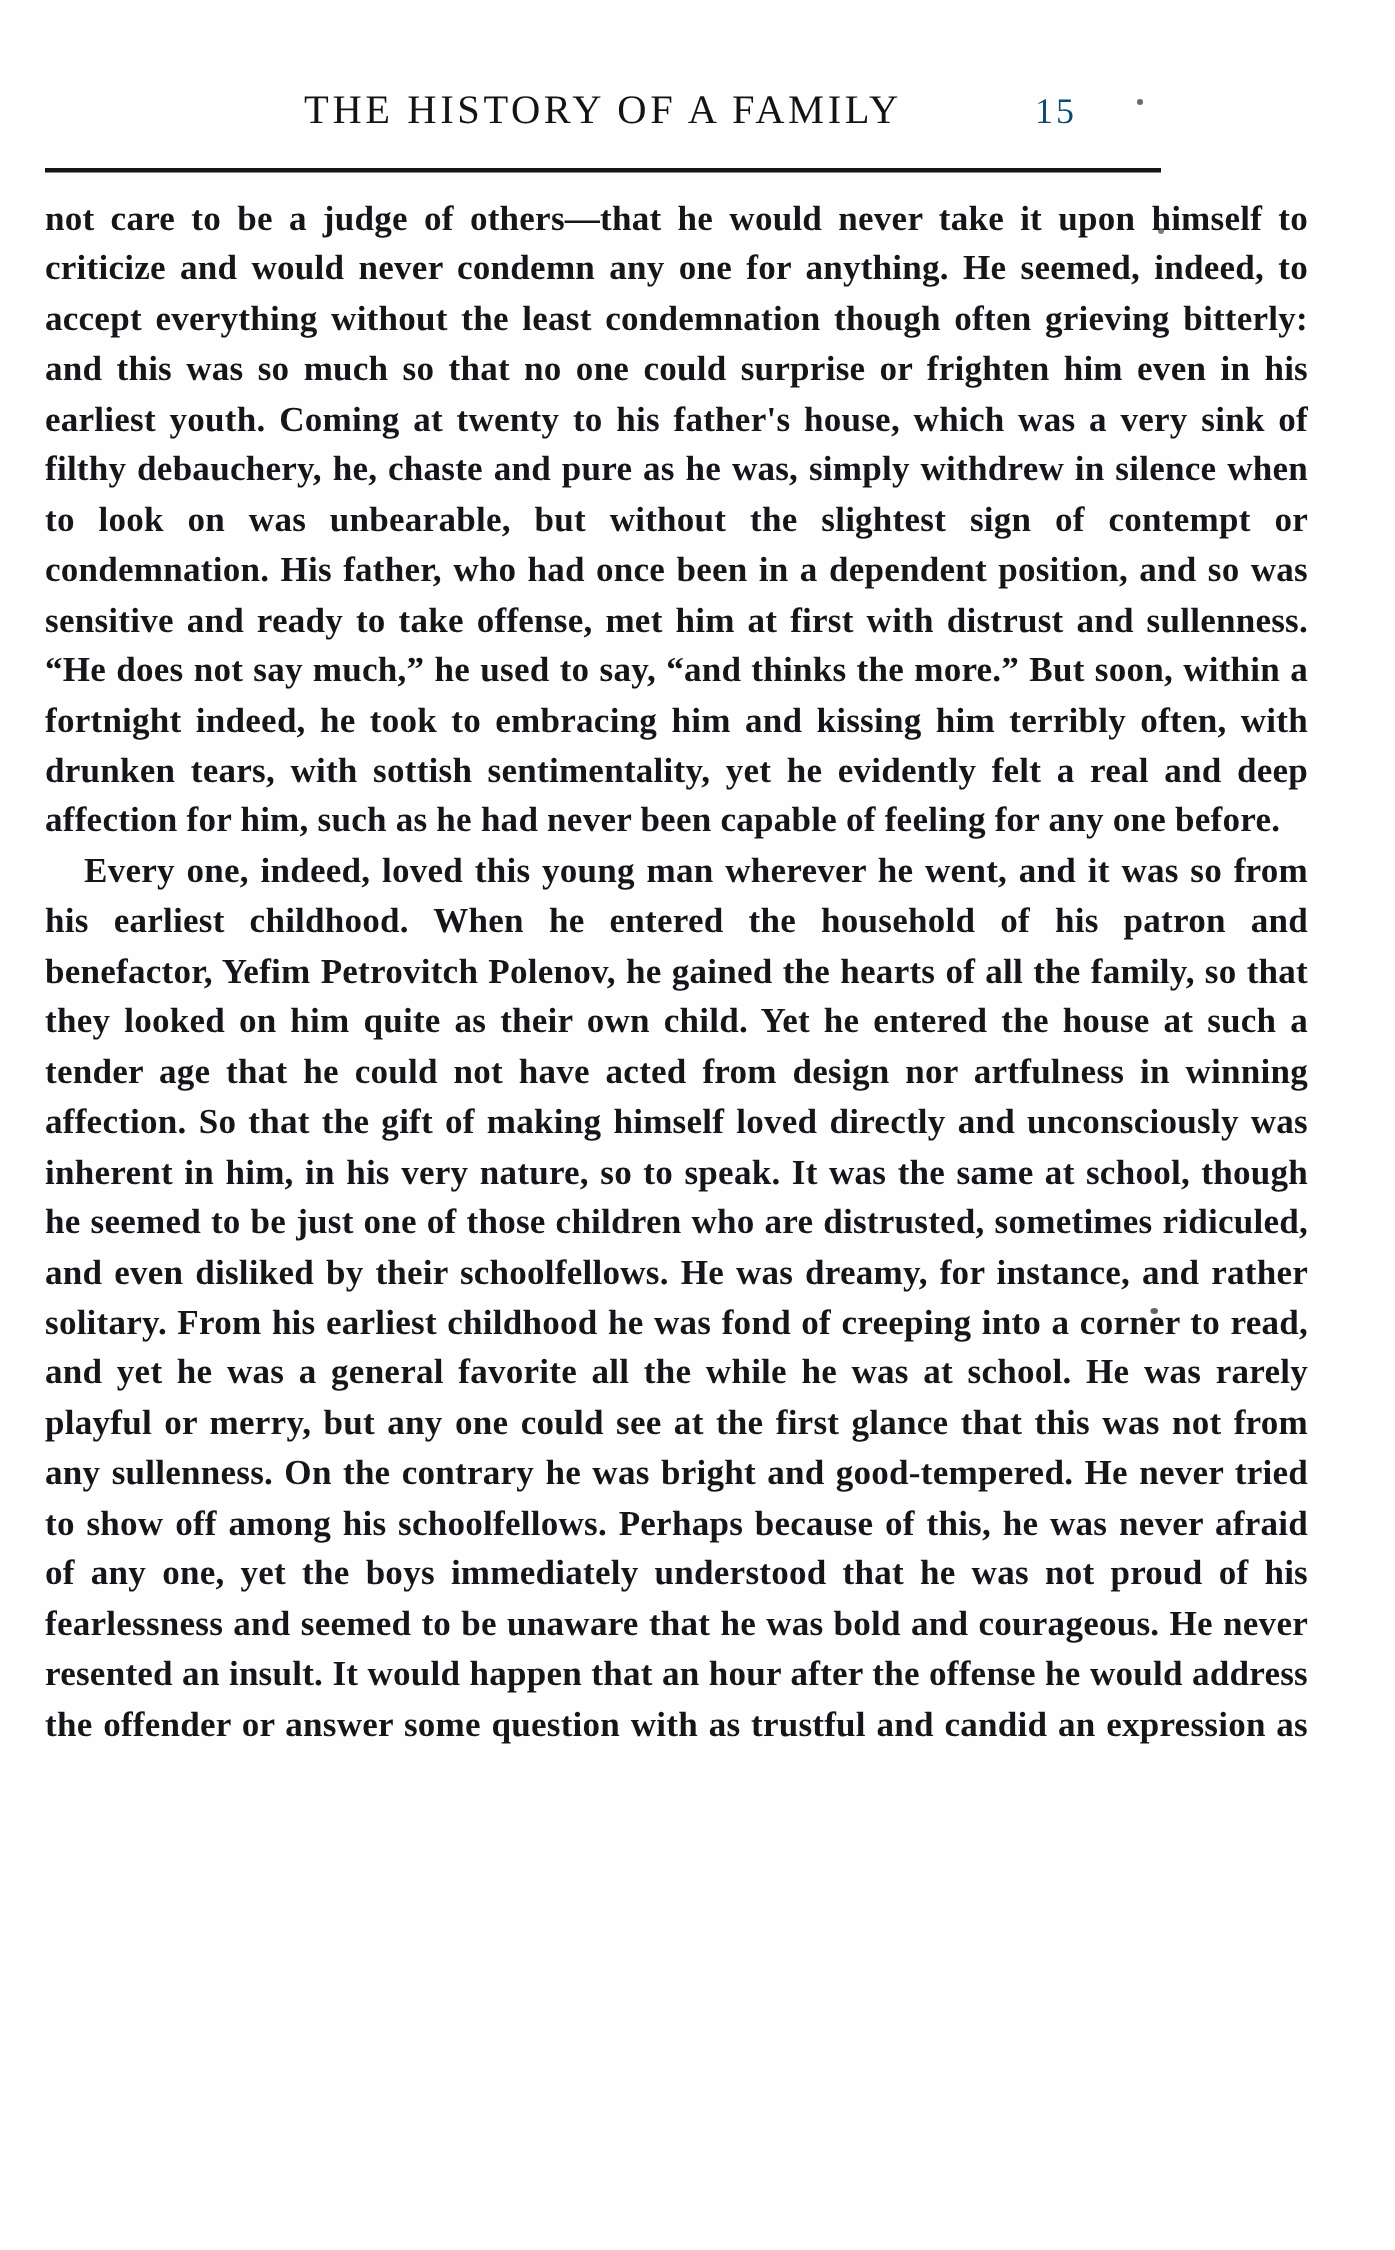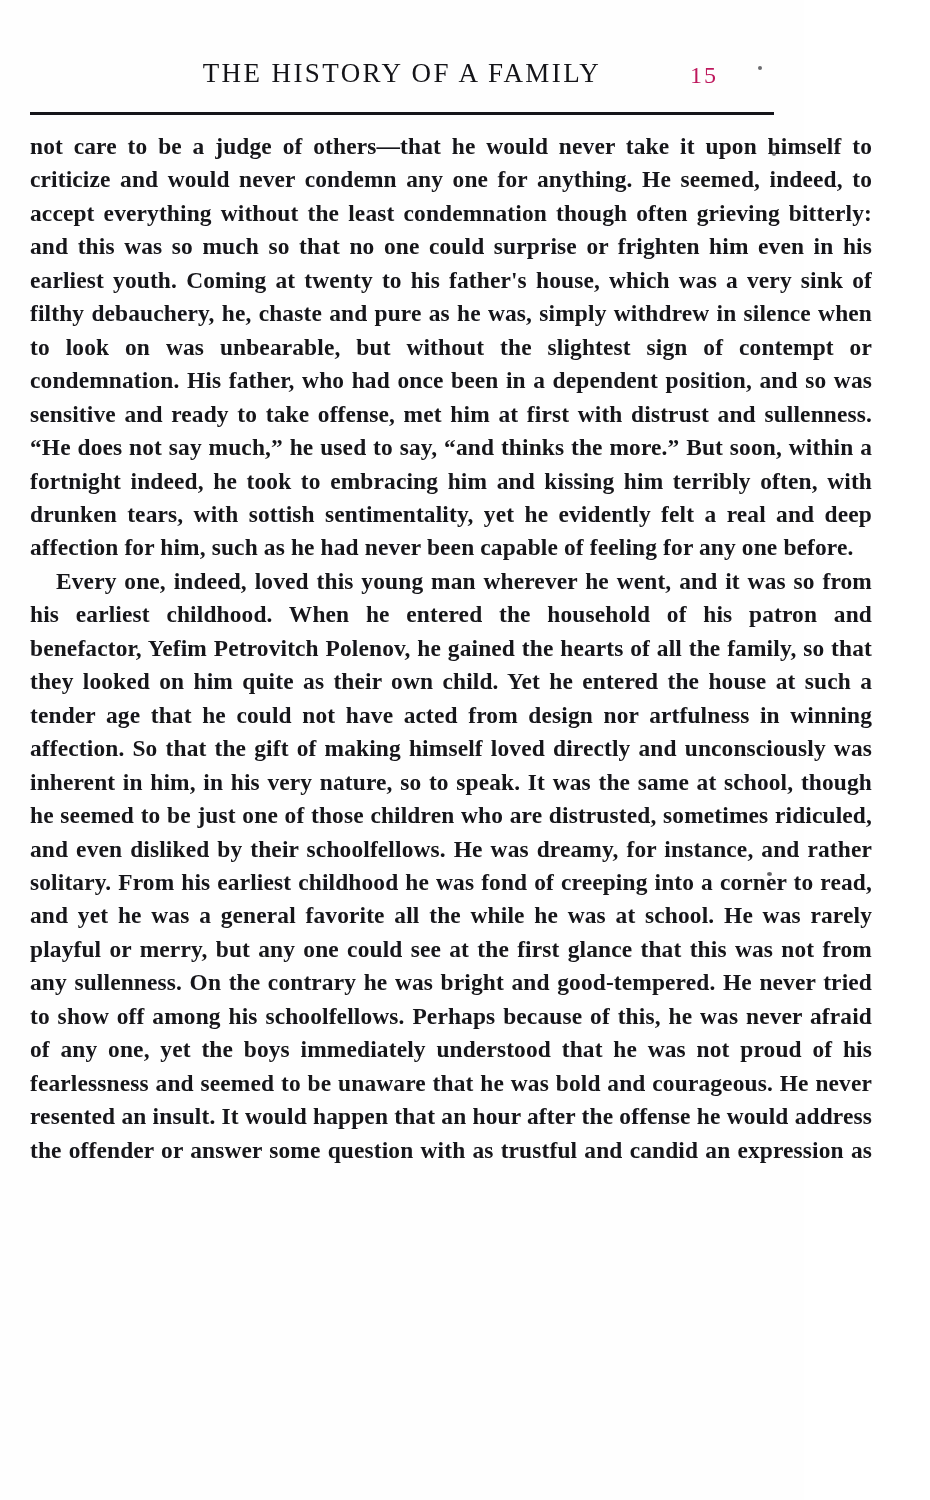--- a/index.html
+++ b/index.html
@@ -39,21 +39,21 @@
     font-family: "Liberation Serif", serif;
     color: #141418;
     white-space: nowrap;
   }
   .folio {
     position: absolute;
     right: 0;
     top: 4px;
     font-size: 24px;
     letter-spacing: 2px;
-    color: #be185d;
+    color: #0c4a6e;
   }
   .rule {
     position: absolute;
     top: 112px;
     left: 30px;
     right: 30px;
     height: 3px;
     background: #15151a;
   }
   .speck-top-right {

